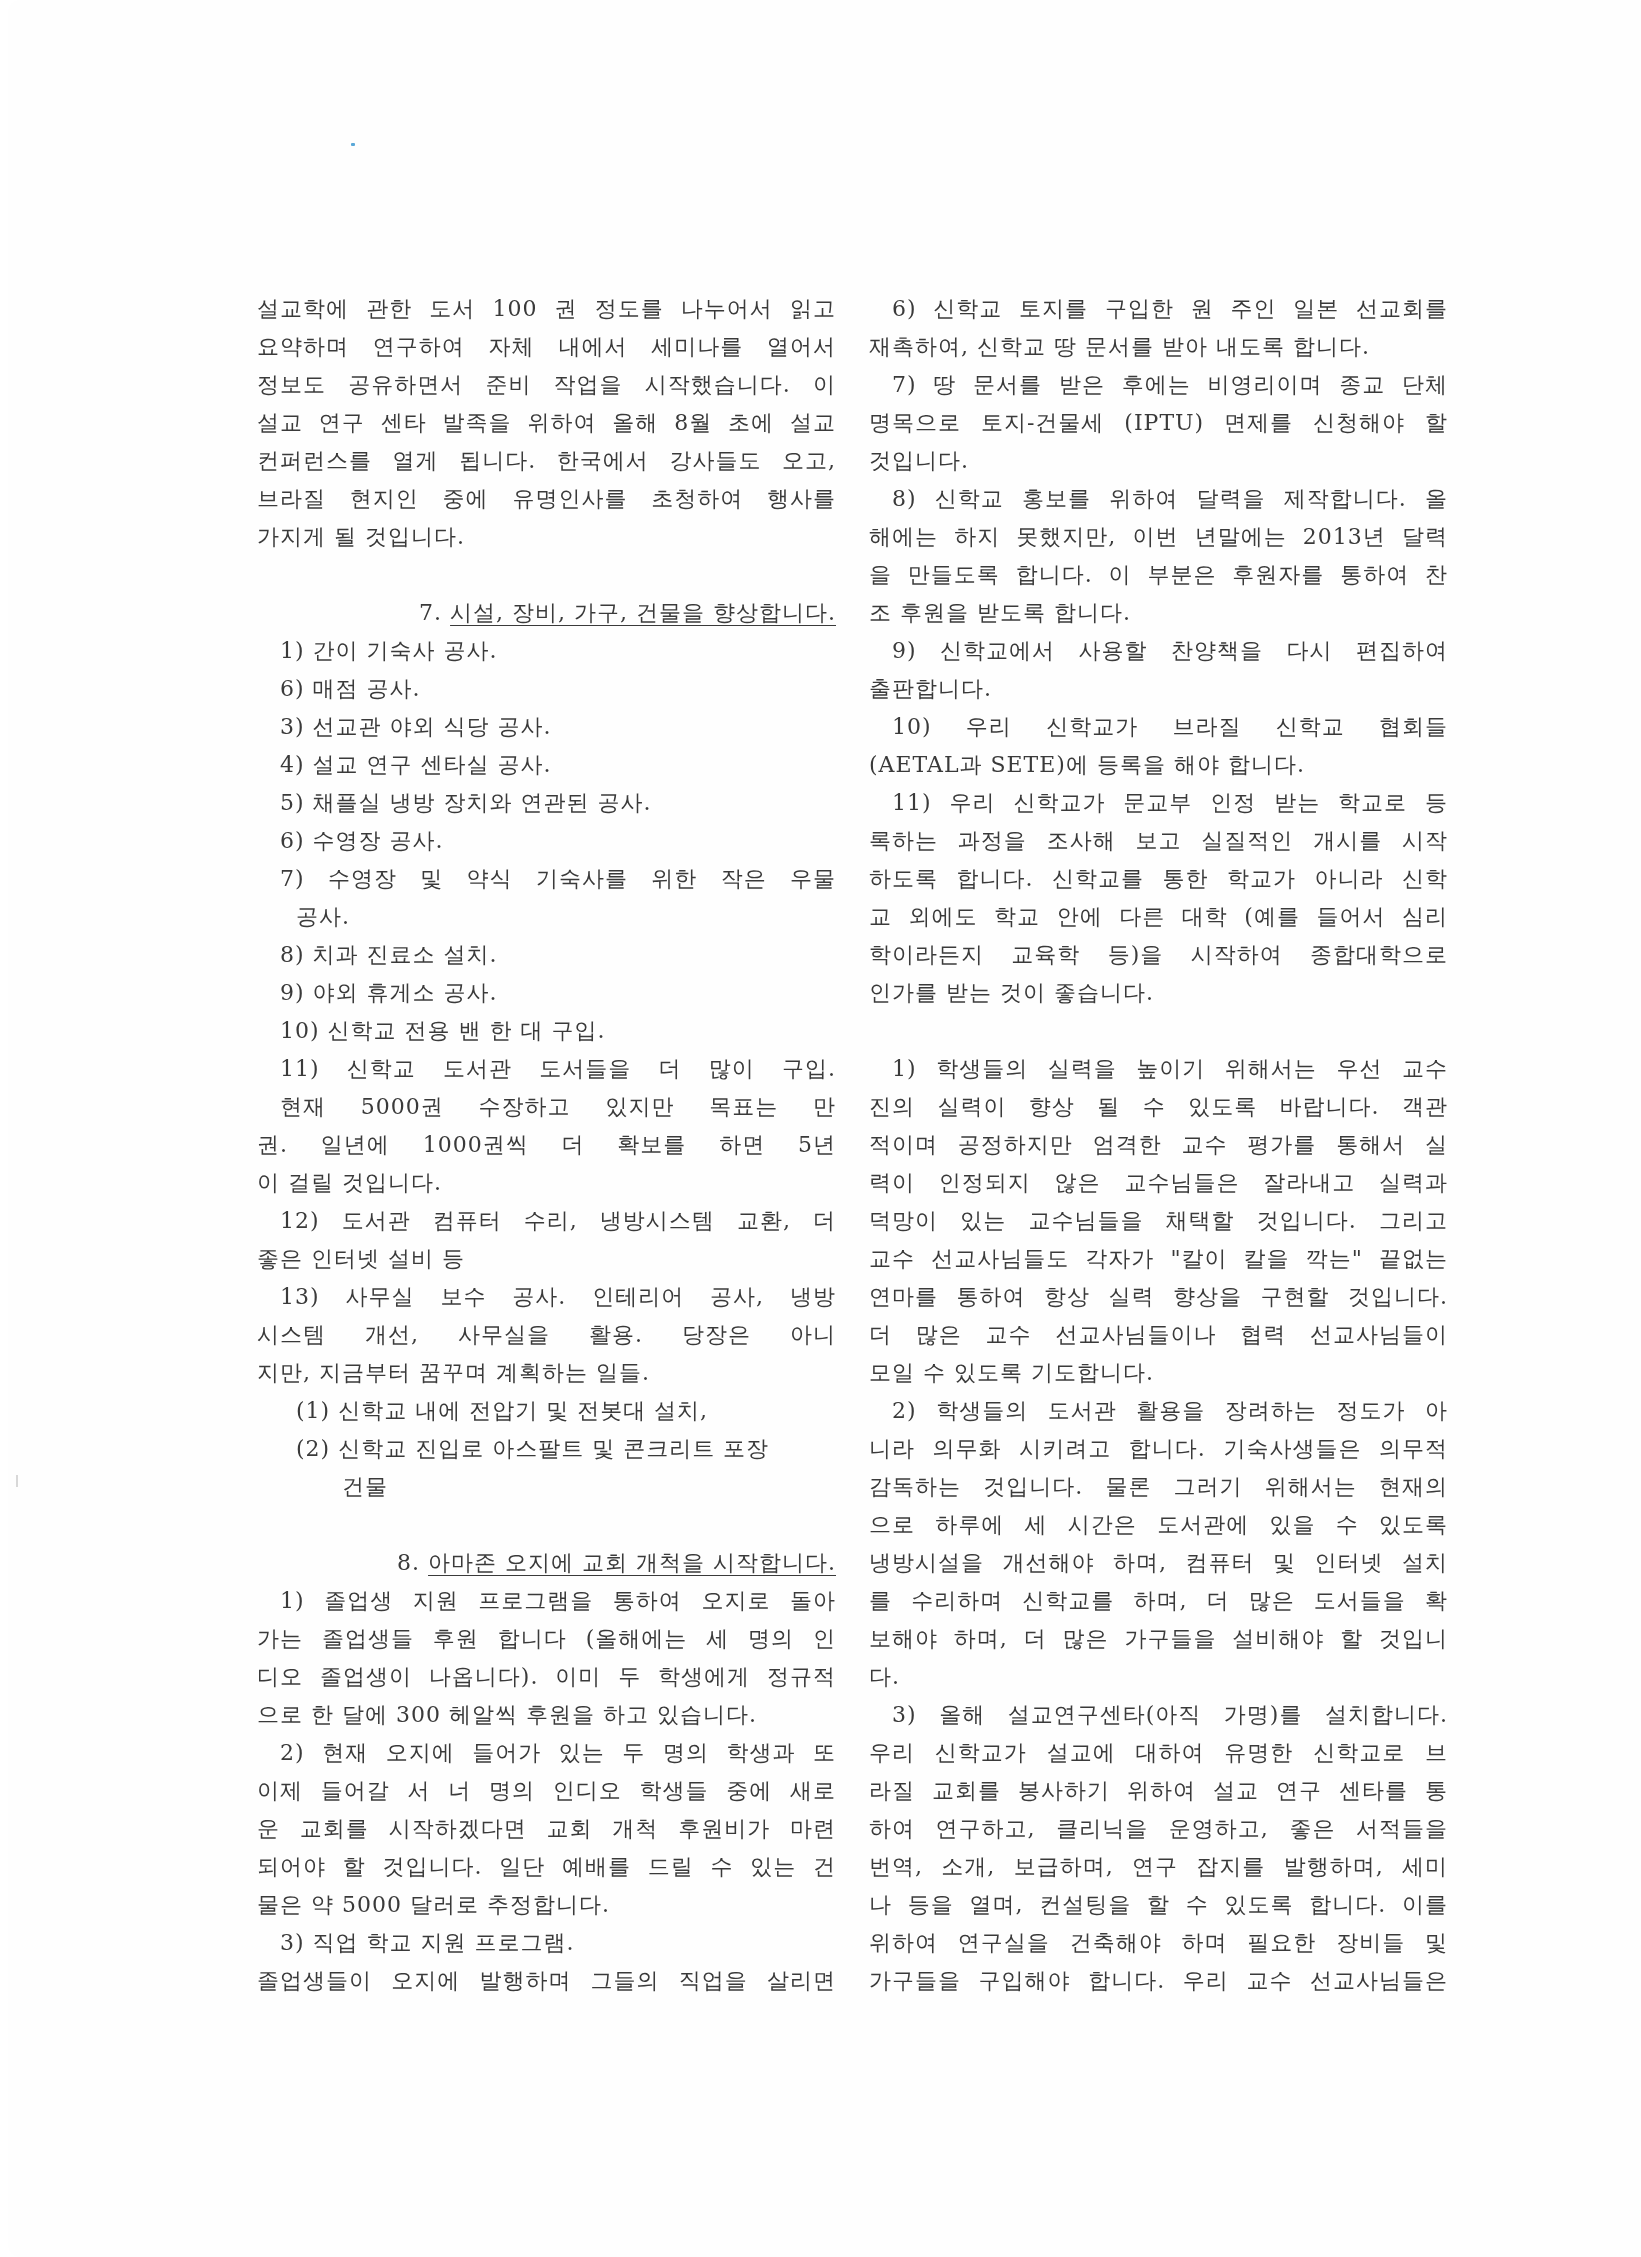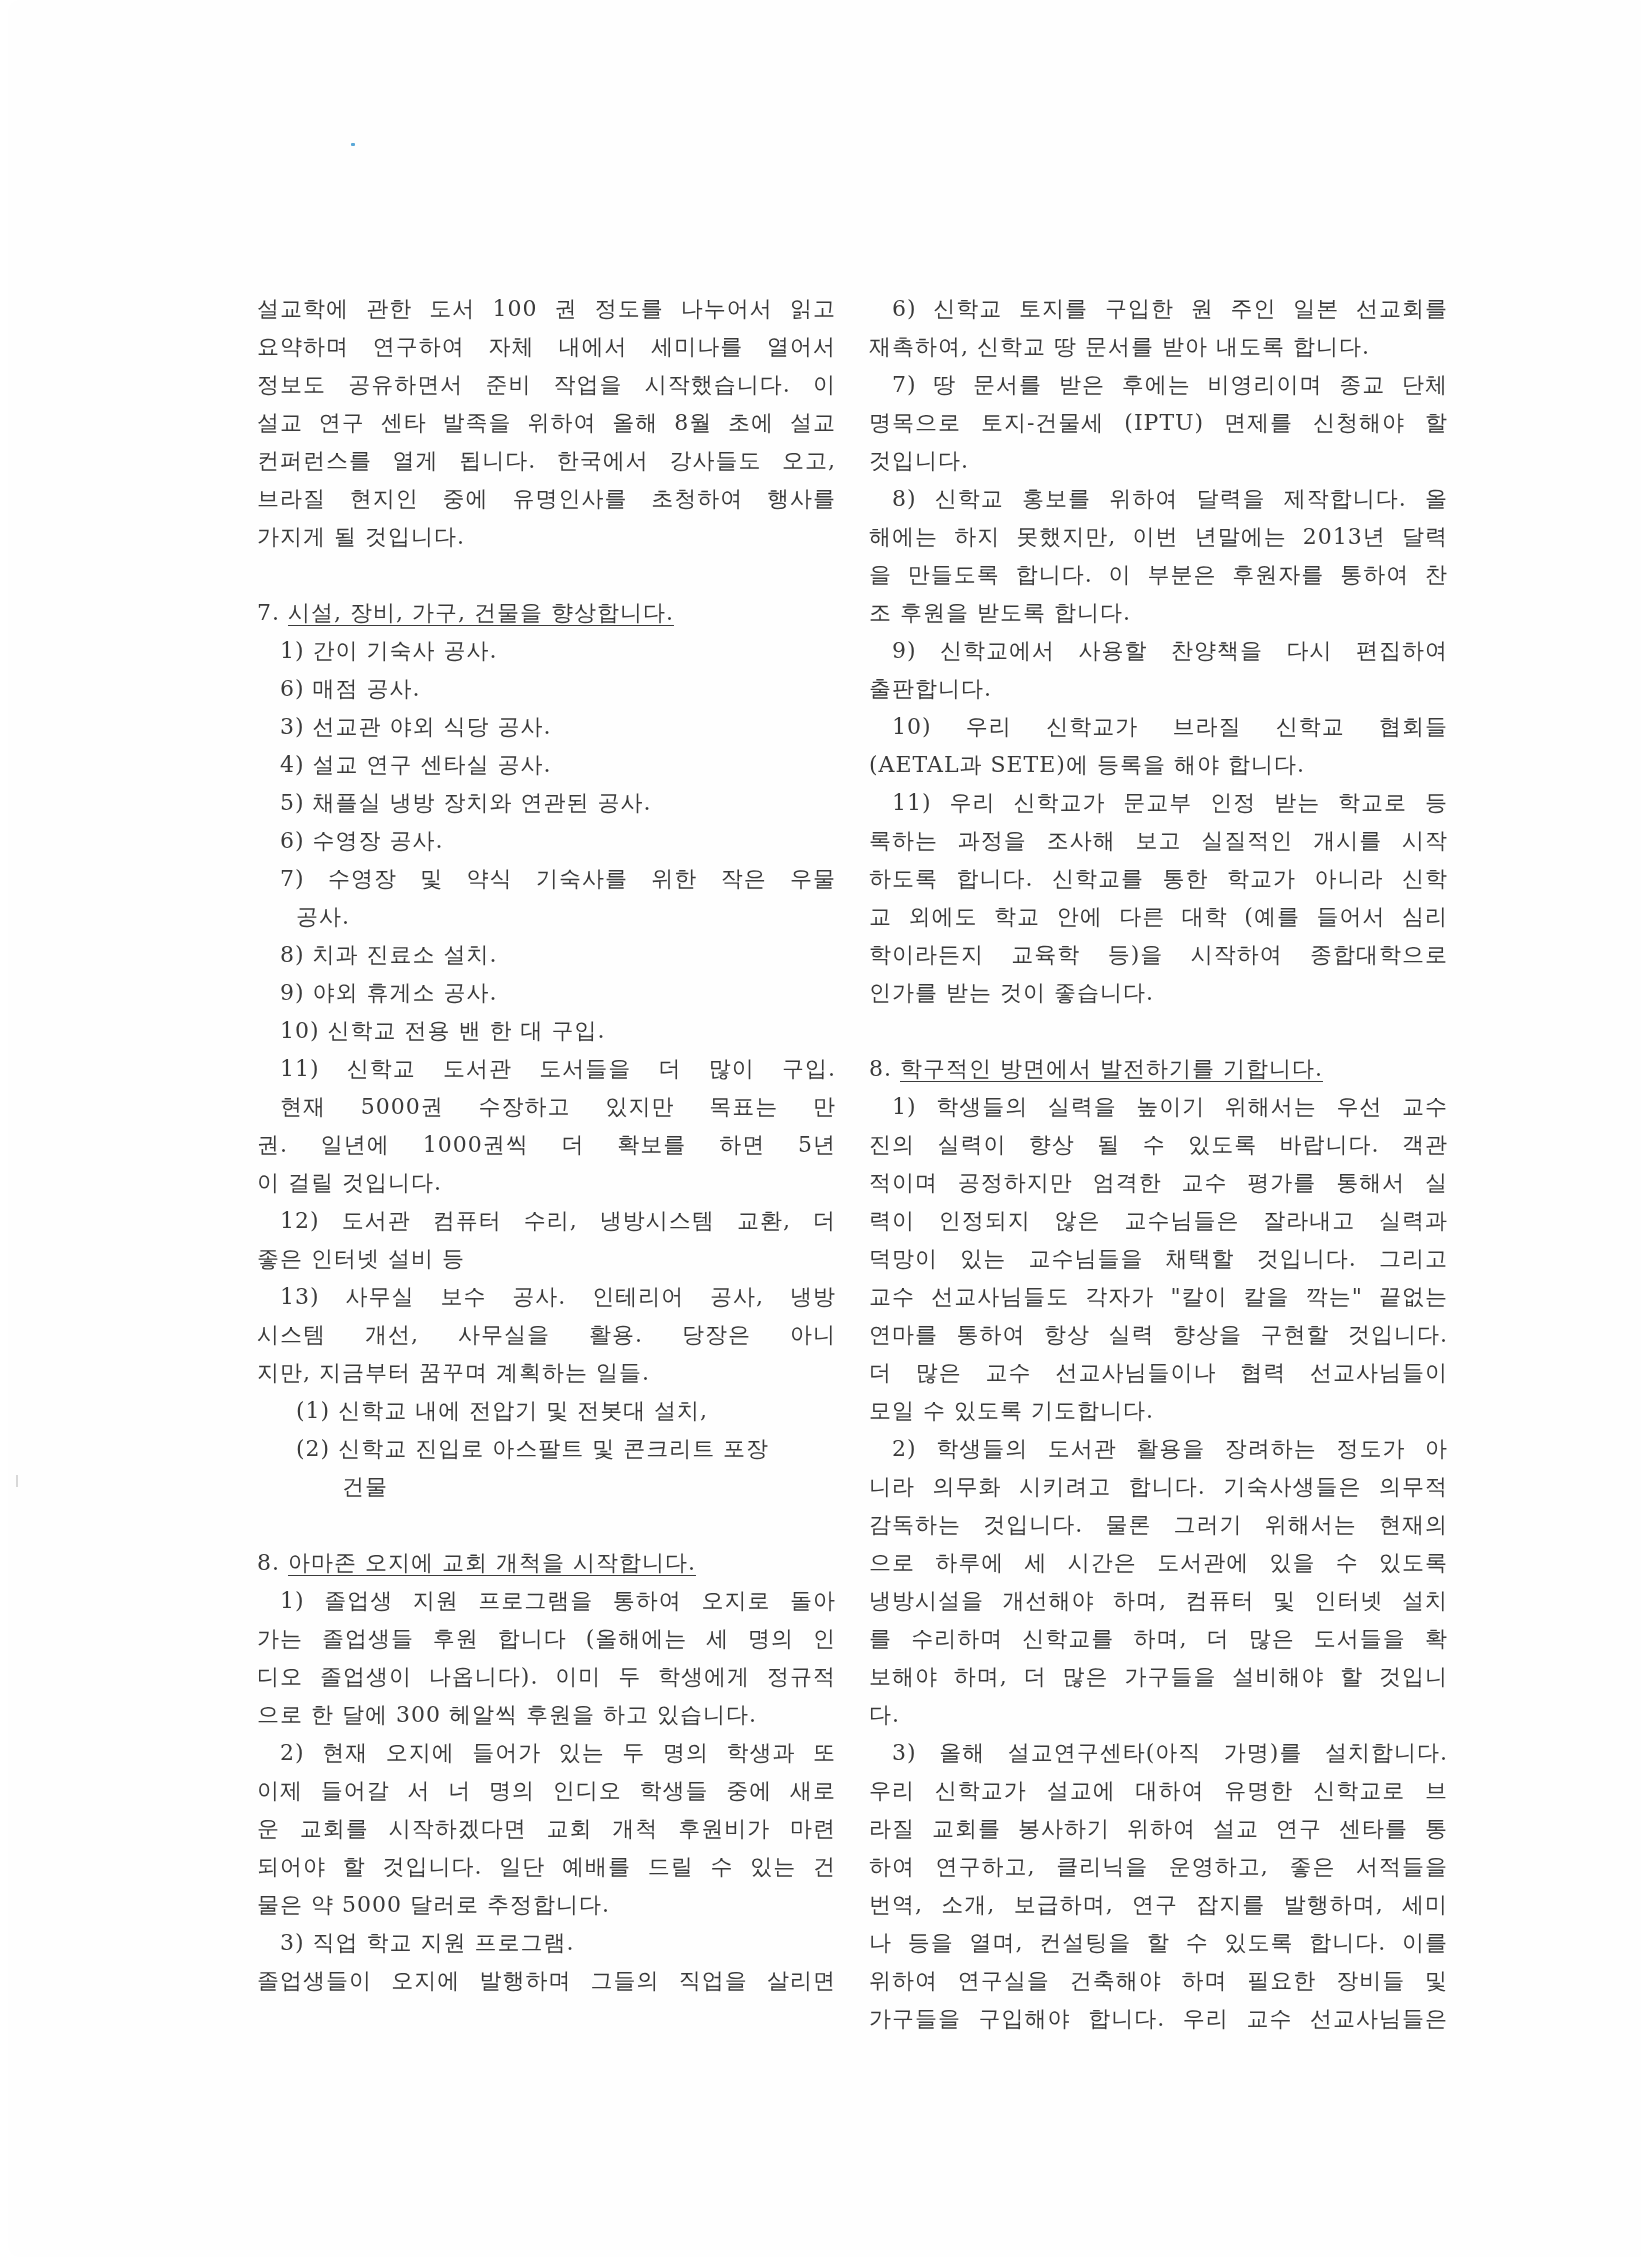--- a/index.html
+++ b/index.html
@@ -11,21 +11,21 @@
   .col { position: absolute; top: 290px; width: 579px; }
   .col-left { left: 249px; }
   .col-right { left: 861px; }
   .line { height: 38px; line-height: 38px; font-size: 22px; white-space: nowrap;
           letter-spacing: 1px; text-align: justify; text-align-last: justify; }
   .line.last { text-align-last: left; }
   .line.i1 { padding-left: 23px; }
   .line.i2 { padding-left: 39px; }
   .line.i3 { padding-left: 85px; }
   .gap { height: 38px; }
-  .heading { height: 38px; line-height: 38px; font-size: 22px; white-space: nowrap; text-align: left; letter-spacing: 1px; }
+  .heading { height: 38px; line-height: 38px; font-size: 22px; white-space: nowrap; text-align: right; letter-spacing: 1px; }
   .heading .u { text-decoration: underline; text-underline-offset: 4.8px; text-decoration-thickness: 1.4px; }
 </style>
 </head>
 <body>
 
 <div class="page">
   <div class="speck"></div>
   <div class="margin-mark" style="left:7.7px;top:1475px;height:11.6px;"></div>
   <div class="margin-mark" style="left:1634px;top:1948px;height:13.5px;"></div>
 
@@ -105,24 +105,20 @@
         <div class="line i1">10) 우리 신학교가 브라질 신학교 협회들</div>
         <div class="line last">(AETAL과 SETE)에 등록을 해야 합니다.</div>
         <div class="line i1">11) 우리 신학교가 문교부 인정 받는 학교로 등</div>
         <div class="line">록하는 과정을 조사해 보고 실질적인 개시를 시작</div>
         <div class="line">하도록 합니다. 신학교를 통한 학교가 아니라 신학</div>
         <div class="line">교 외에도 학교 안에 다른 대학 (예를 들어서 심리</div>
         <div class="line">학이라든지 교육학 등)을 시작하여 종합대학으로</div>
         <div class="line last">인가를 받는 것이 좋습니다.</div>
       </div>
     <div class="gap"></div>
-    <div class="heading">
-      <span>8.</span>
-      <span class="u">학구적인 방면에서 발전하기를 기합니다.</span>
-    </div>
     <div id="right-s8">
         <div class="line i1">1) 학생들의 실력을 높이기 위해서는 우선 교수</div>
         <div class="line">진의 실력이 향상 될 수 있도록 바랍니다.   객관</div>
         <div class="line">적이며 공정하지만 엄격한 교수 평가를 통해서 실</div>
         <div class="line">력이 인정되지 않은 교수님들은 잘라내고 실력과</div>
         <div class="line">덕망이 있는 교수님들을 채택할 것입니다. 그리고</div>
         <div class="line">교수 선교사님들도 각자가 "칼이 칼을 깍는" 끝없는</div>
         <div class="line">연마를 통하여 항상 실력 향상을 구현할 것입니다.</div>
         <div class="line">더 많은 교수 선교사님들이나 협력 선교사님들이</div>
         <div class="line last">모일 수 있도록 기도합니다.</div>

